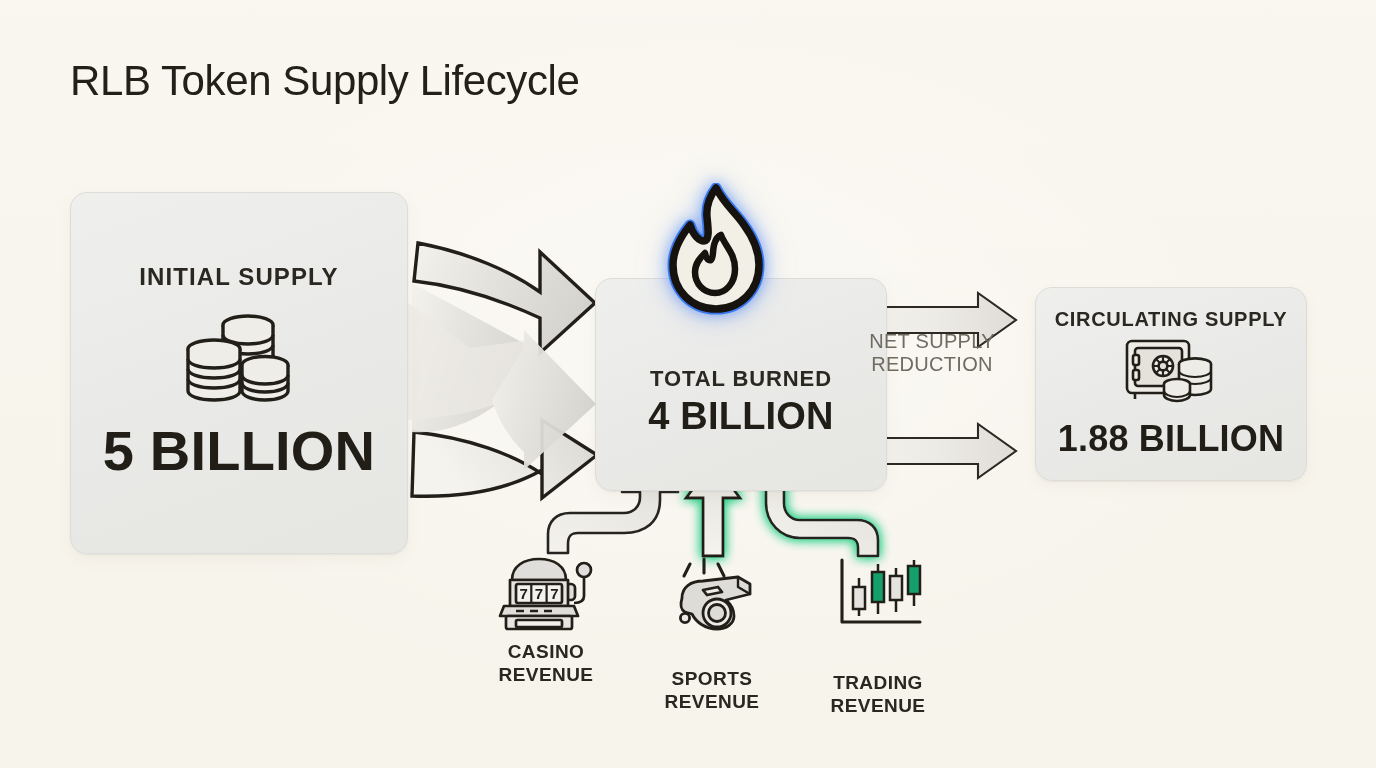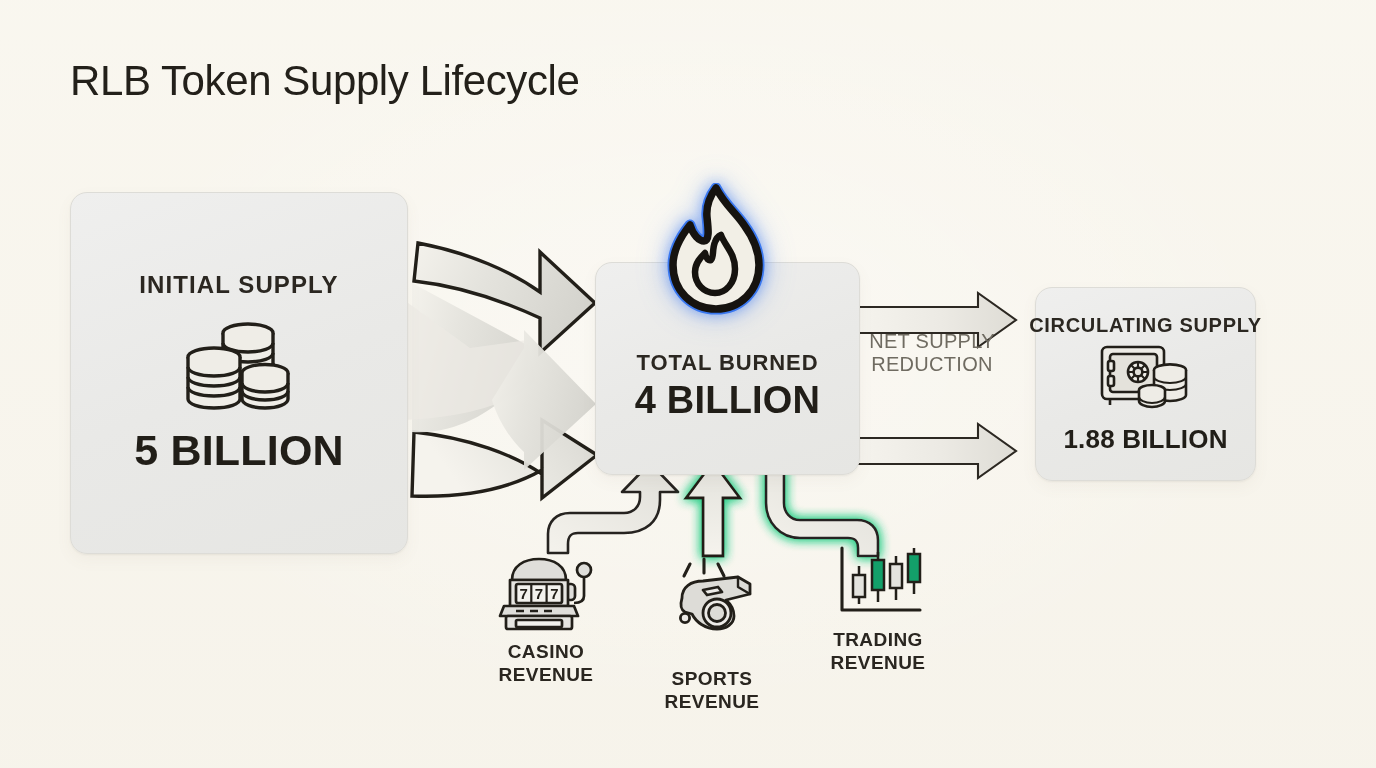--- a/index.html
+++ b/index.html
@@ -65,56 +65,56 @@
   #panel-initial {
     left: 70px;
     top: 192px;
     width: 338px;
     height: 362px;
   }
   #panel-initial .panel-inner { gap: 4px; }
 
   #panel-burned {
     left: 595px;
-    top: 262px;
-    width: 265px;
+    top: 278px;
+    width: 292px;
     height: 213px;
   }
 
   #panel-circulating {
     left: 1035px;
     top: 287px;
-    width: 221px;
+    width: 272px;
     height: 194px;
   }
 
   .panel-caption {
     font-size: 23px;
     font-weight: bold;
     letter-spacing: 1.1px;
     color: #2b2721;
     text-transform: uppercase;
     white-space: nowrap;
   }
   .panel-value {
     font-size: 39px;
     font-weight: bold;
     letter-spacing: 0.2px;
     color: #211e18;
     white-space: nowrap;
   }
 
   #panel-initial .panel-caption { font-size: 24px; margin-bottom: 16px; }
-  #panel-initial .panel-value   { font-size: 43px; margin-top: 7px; }
+  #panel-initial .panel-value   { font-size: 56px; margin-top: 7px; }
 
   #panel-burned .panel-caption { font-size: 22px; margin-top: 34px; letter-spacing: 0.9px;}
   #panel-burned .panel-value   { font-size: 38px; margin-top: 3px; }
 
   #panel-circulating .panel-caption { font-size: 20px; letter-spacing: 0.7px; }
-  #panel-circulating .panel-value   { font-size: 26px; margin-top: 9px; }
+  #panel-circulating .panel-value   { font-size: 36px; margin-top: 9px; }
 
   .icon-slot { display: block; line-height: 0; }
 
   
   #flame-badge {
     position: absolute;
     left: 649px;
     top: 183px;
     width: 134px;
     height: 132px;
@@ -177,21 +177,21 @@
     text-align: center;
     font-size: 19px;
     font-weight: bold;
     letter-spacing: 0.45px;
     line-height: 1.2;
     color: #2a2620;
     white-space: pre-line;
   }
   #source-casino  { left: 460px; top: 556px; }
   #source-sports  { left: 626px; top: 556px; gap: 27px; }
-  #source-trading { left: 792px; top: 544px; }
+  #source-trading { left: 792px; top: 556px; gap: 31px; }
 </style>
 </head>
 <body>
 
 <div id="stage">
 
   <div id="title">RLB Token Supply Lifecycle</div>
 
   <svg id="arrows-back" class="svg-layer" viewBox="0 0 1376 768">
     <defs>

